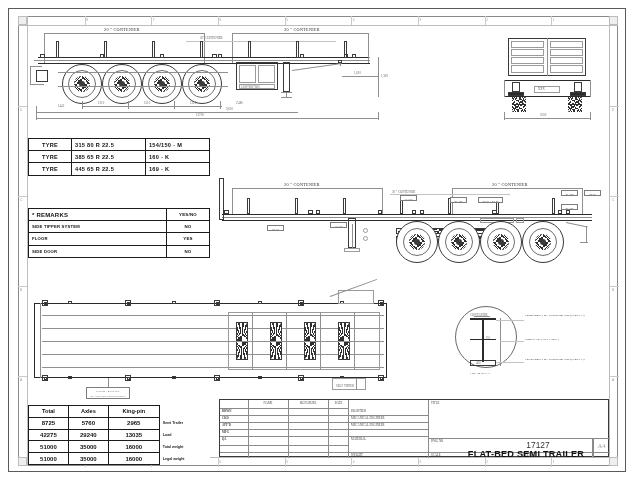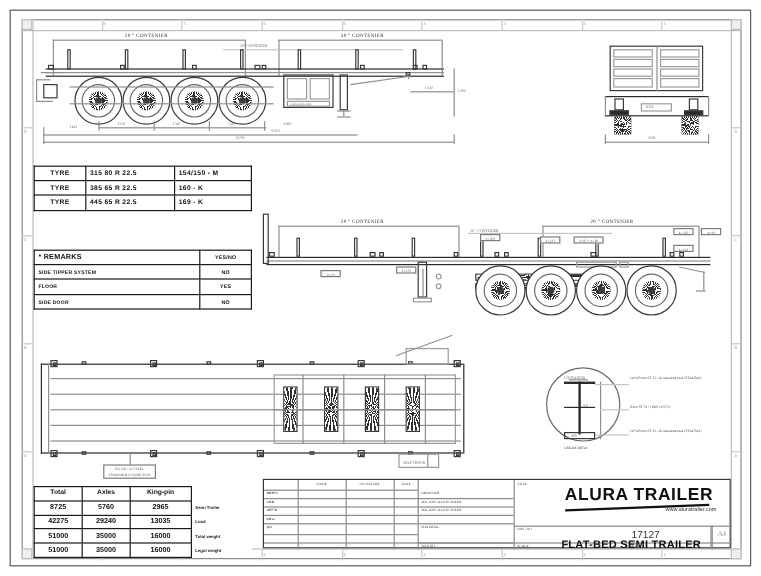--- a/index.html
+++ b/index.html
@@ -614,25 +614,20 @@
 
     <div class="tbcell" style="left:130px;top:37px;width:76px;">MATERIAL</div>
     <div class="tbcell" style="left:130px;top:53px;width:76px;">WEIGHT</div>
 
     <div class="tbcell" style="left:210px;top:1px;width:60px;">TITLE</div>
     <div class="tbcell" style="left:210px;top:39px;width:40px;">DWG NO</div>
     <div class="tbcell" style="left:210px;top:53px;width:40px;">SCALE</div>
     <div class="tbcell" style="left:300px;top:53px;width:70px;">SHEET 1 OF 1</div>
   </div>
 
-  <div class="logo-wrap">
-    <div class="logo-txt">ALURA TRAILER</div>
-    <div class="logo-rule"></div>
-    <div class="logo-url">www.aluratrailer.com</div>
-  </div>
 
   <div class="dwg-no">17127</div>
   <div class="dwg-title">FLAT-BED SEMI TRAILER</div>
   <div class="size-box">
     <div class="size-txt">A4</div>
   </div>
 
 </div>
 
 </body></html>

